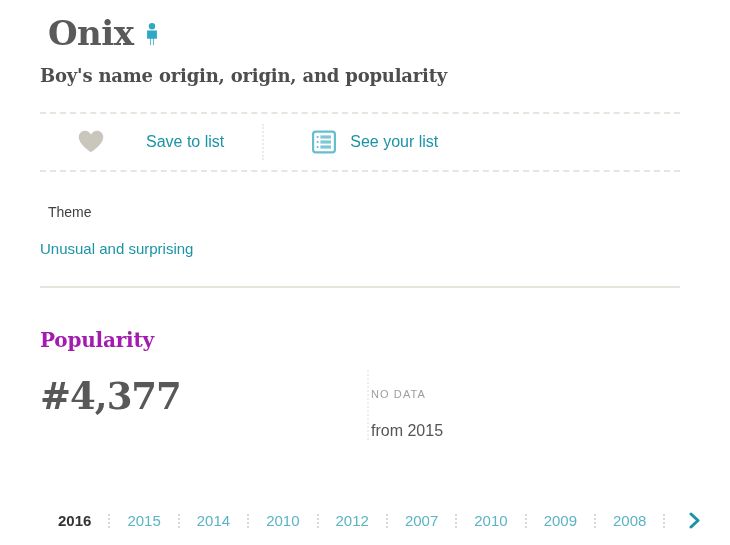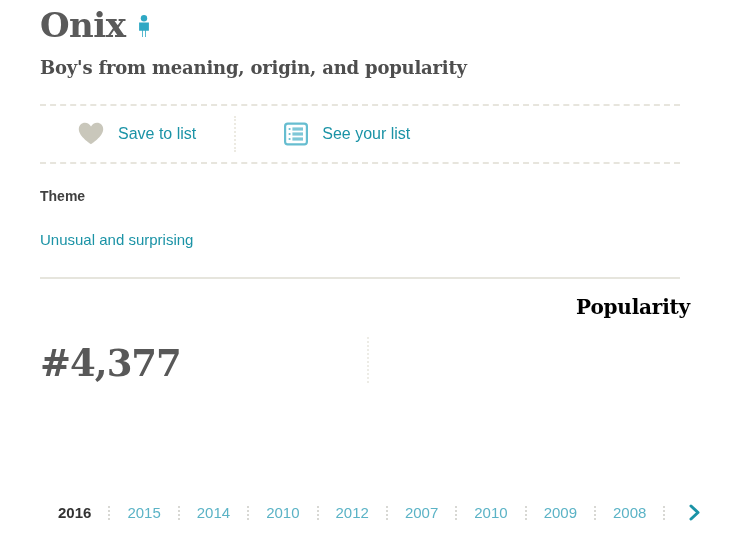--- a/index.html
+++ b/index.html
@@ -20,21 +20,21 @@
     width: 730px;
     height: 545px;
     box-sizing: border-box;
     padding: 0 40px;
   }
 
   
   .name-heading {
     display: flex;
     align-items: center;
-    margin: 0;
+    margin: 8px;
     padding-top: 4px;
     font-family: "DejaVu Serif", "Liberation Serif", serif;
     font-size: 34px;
     font-weight: bold;
     color: #5a5a5a;
     letter-spacing: -0.5px;
     line-height: 1.25;
   }
   .name-heading .name-text { display: inline-block; }
 
@@ -76,65 +76,64 @@
   .action-bar {
     display: flex;
     align-items: center;
     height: 56px;
   }
   .action-item {
     display: flex;
     align-items: center;
     cursor: pointer;
   }
-  .action-item.save { margin-left: 38px; }
+  .action-item.save { margin-left: 38px; gap: 28px; }
   .action-item.see  { margin-left: 48px; }
 
   .action-label {
     margin-left: 14px;
     font-size: 16px;
     color: #1b93a6;
   }
   .heart-icon svg, .list-icon svg { display: block; }
 
   .vsep-dotted {
     width: 0;
     height: 36px;
     border-left: 2px dotted #eceae2;
     margin-left: 38px;
   }
 
   
   .theme-block { padding-top: 24px; }
   .theme-label {
     font-size: 14px;
-    font-weight: bold;
+    font-weight: normal;
     color: #404040;
-    margin: 0;
+    margin: 8px;
   }
   .theme-value {
     display: inline-block;
-    margin-top: 27px;
+    margin-top: 12px;
     font-size: 15px;
     color: #1b93a6;
     text-decoration: none;
     cursor: pointer;
   }
   .theme-bottom-space { height: 28px; }
 
   
   .popularity-heading {
     margin: 0;
-    padding-top: 16px;
+    padding-top: 40px;
     font-family: "DejaVu Serif", "Liberation Serif", serif;
     font-size: 20px;
     font-weight: bold;
-    color: #000000;
+    color: #a21caf;
     letter-spacing: -0.2px;
-    text-align: right;
   }
 
   .rank-row {
     display: flex;
     align-items: stretch;
     margin-top: 18px;
   }
   .rank-cell {
     flex: 0 0 auto;
     text-align: left;
@@ -218,21 +217,21 @@
   <h1 class="name-heading">
     <span class="name-text">Onix</span>
     <span class="gender-icon">
       <svg width="14" height="22" viewBox="0 0 14 22" xmlns="http://www.w3.org/2000/svg">
         <circle cx="7" cy="3.2" r="3.2" fill="#2fa8c4"></circle>
         <path d="M2.1 7.6h9.8v8.2H9.0V22H8.2v-6.2H5.8V22H5.0v-6.2H2.1z" fill="#2fa8c4"></path>
       </svg>
     </span>
   </h1>
 
-  <p class="subtitle">Boy's from meaning, origin, and popularity</p>
+  <p class="subtitle">Boy's name origin, origin, and popularity</p>
 
   <div class="spacer-1"></div>
   <hr class="divider-dashed">
 
   <div class="action-bar">
 
     <div class="action-item save">
       <span class="heart-icon">
         <svg width="26" height="23" viewBox="0 0 26 23" xmlns="http://www.w3.org/2000/svg">
           <path d="M13 22.2C13 22.2 0.8 14.6 0.8 7.3 0.8 3.4 3.6 0.8 7.0 0.8c2.6 0 4.7 1.6 6.0 3.7 1.3-2.1 3.4-3.7 6.0-3.7 3.4 0 6.2 2.6 6.2 6.5 0 7.3-12.2 14.9-12.2 14.9z" fill="#c9c7bb"></path>
@@ -273,20 +272,24 @@
   <h2 class="popularity-heading">Popularity</h2>
 
   <div class="rank-row">
 
     <div class="rank-cell primary">
       <div class="rank-number">#4,377</div>
     </div>
 
     <div class="rank-divider"></div>
 
+    <div class="rank-cell secondary">
+      <div class="no-data">NO DATA</div>
+      <div class="from-year">from 2015</div>
+    </div>
 
   </div>
 
   <div class="year-nav">
     <a class="year-item active">2016</a>
     <span class="year-sep"></span>
     <a class="year-item">2015</a>
     <span class="year-sep"></span>
     <a class="year-item">2014</a>
     <span class="year-sep"></span>

